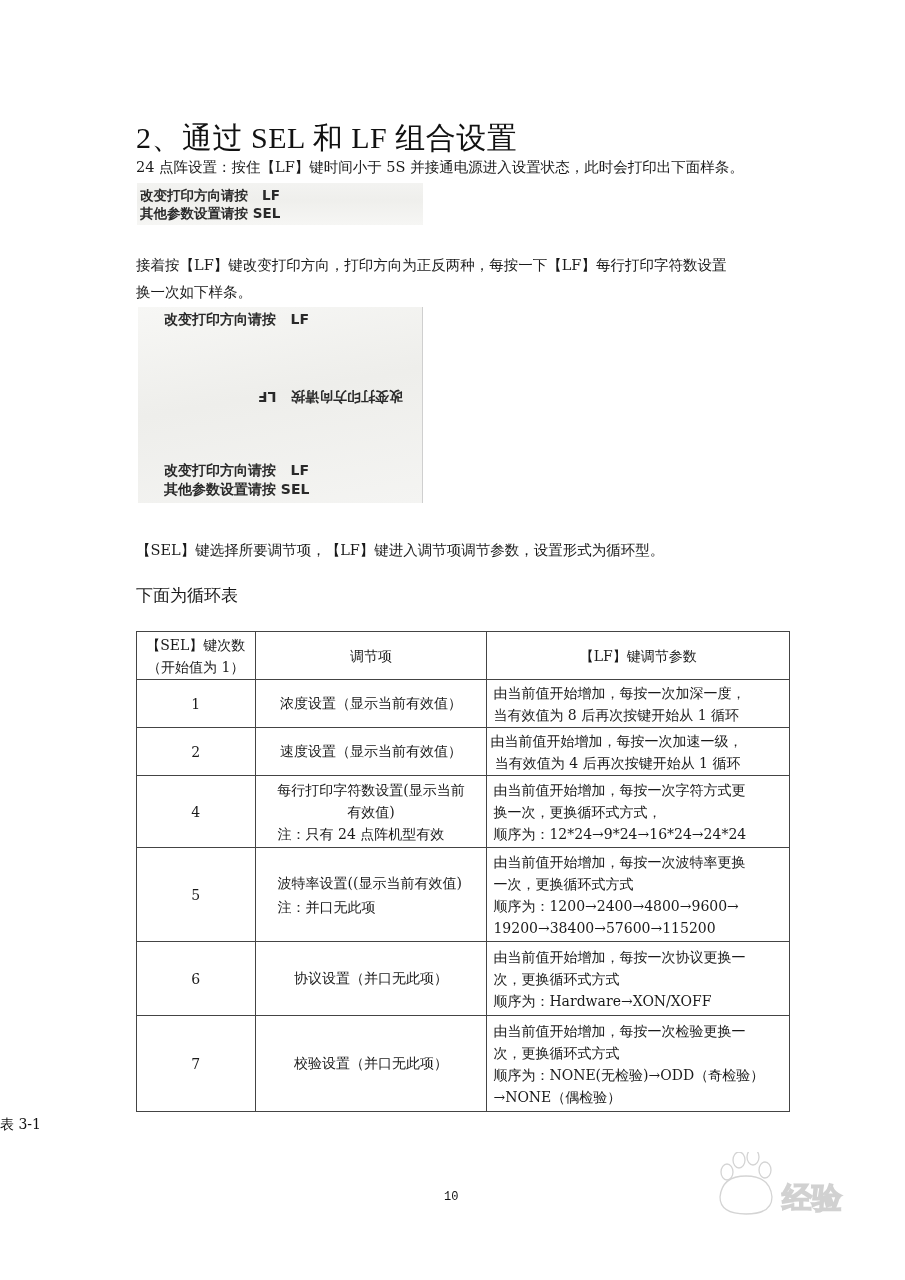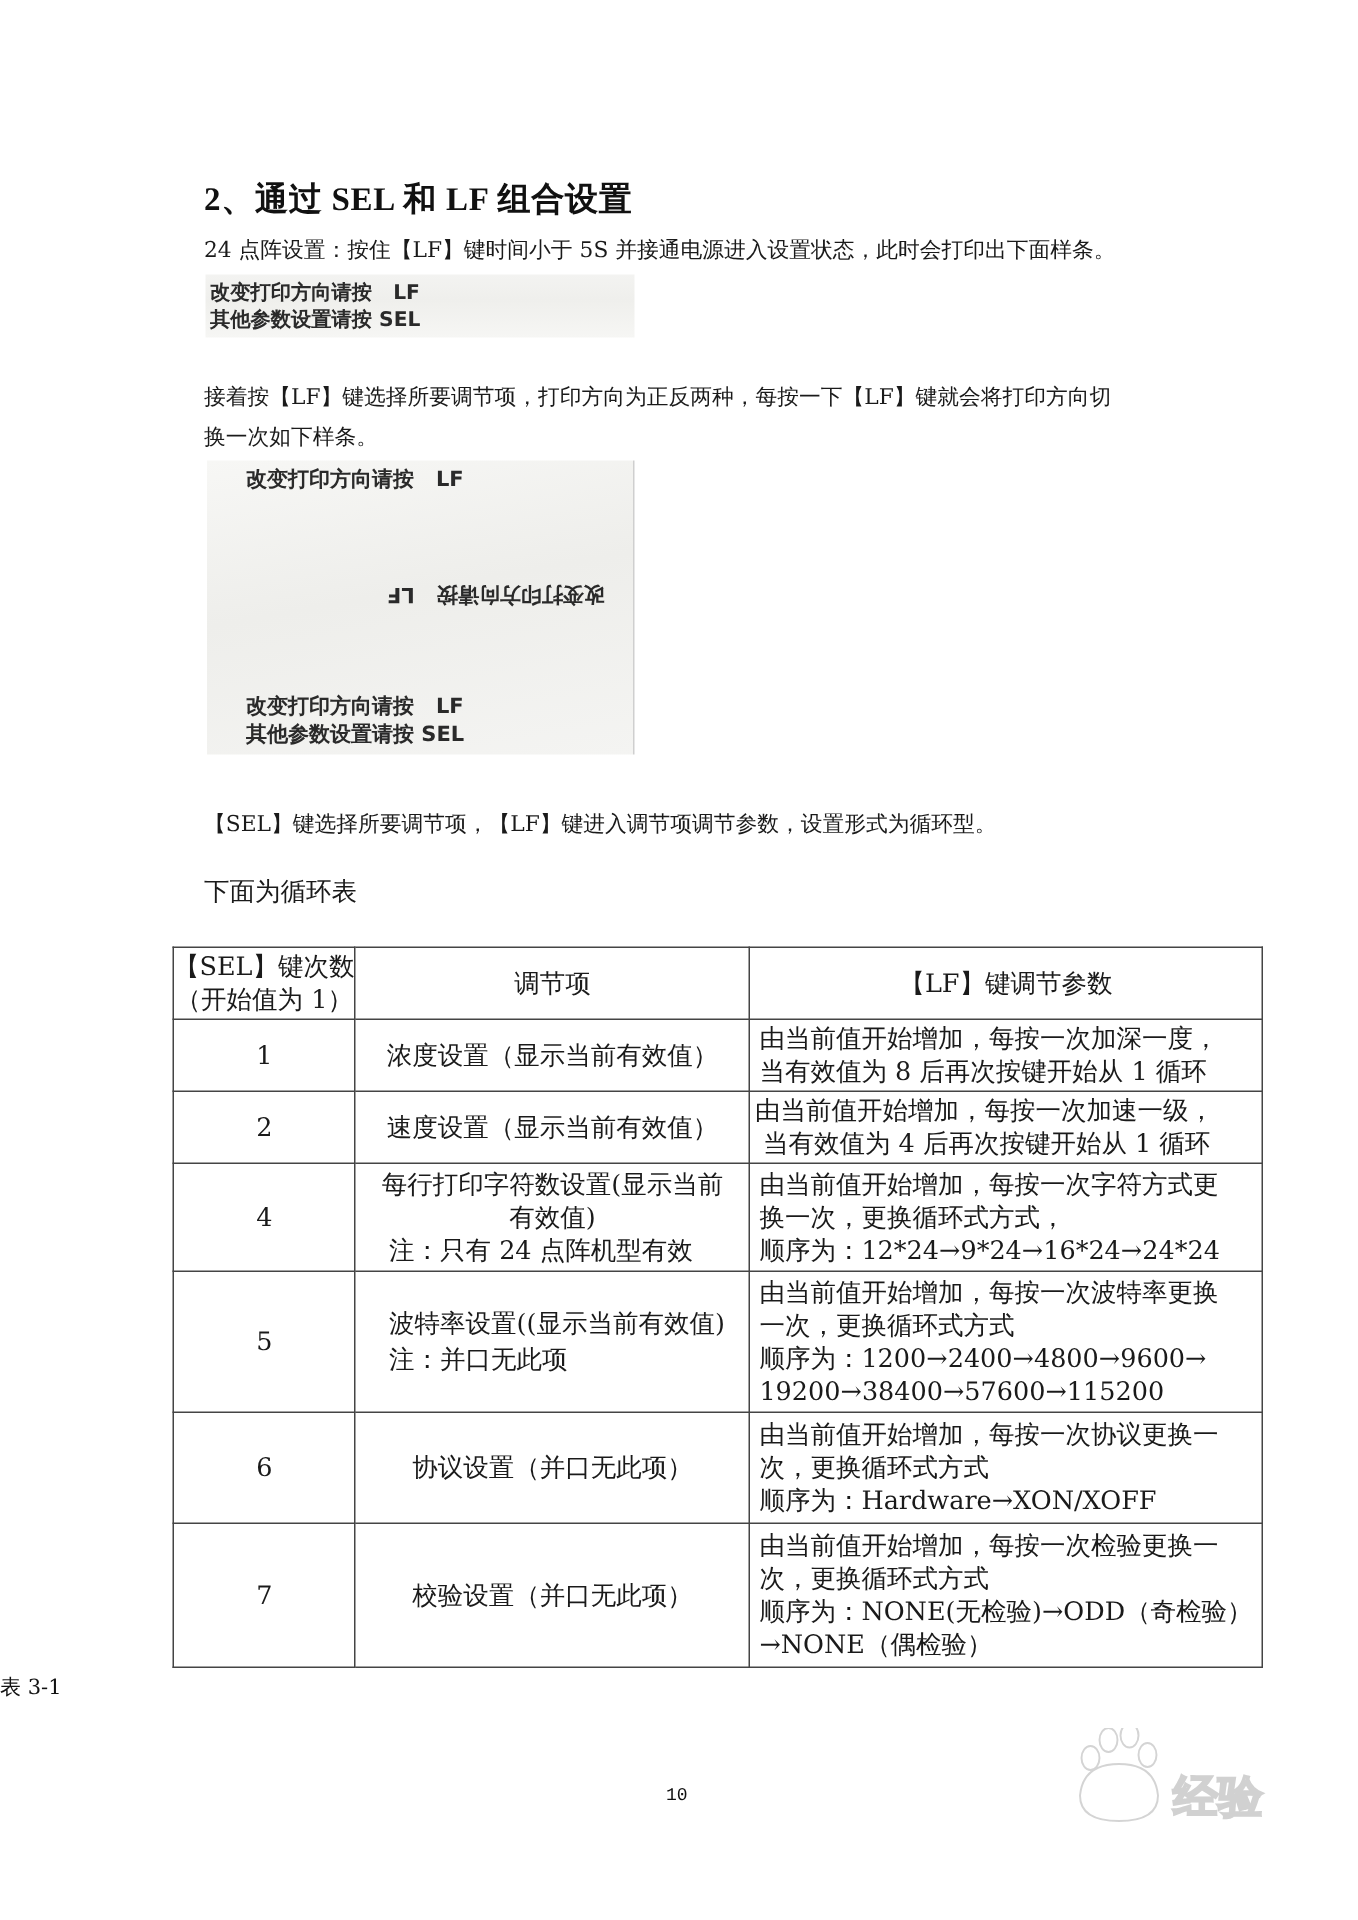--- a/index.html
+++ b/index.html
@@ -1,39 +1,39 @@
 <!DOCTYPE html>
 <html><head>
 <meta charset="utf-8">
 <style>
   * { box-sizing: border-box; margin: 0; padding: 0; }
   html, body { width: 905px; height: 1280px; background: #ffffff; }
   body { position: relative; font-family: "DejaVu Serif", "Liberation Serif", serif; color: #111; overflow: hidden; }
 
   .abs { position: absolute; }
 
-  .section-title { left: 136px; top: 118px; font-family: "Liberation Serif", "DejaVu Serif", serif; font-weight: bold; font-size: 22px; letter-spacing: 0.5px; color: #111; white-space: nowrap; }
+  .section-title { left: 136px; top: 118px; font-family: "Liberation Serif", "DejaVu Serif", serif; font-weight: normal; font-size: 30px; letter-spacing: 0.5px; color: #111; white-space: nowrap; }
 
   .para { font-size: 14.5px; line-height: 27px; color: #1a1a1a; white-space: nowrap; }
   .p1 { left: 136px; top: 154px; }
   .p2 { left: 136px; top: 252px; }
   .p3 { left: 136px; top: 537px; }
   .p4 { left: 136px; top: 582px; font-size: 17px; }
 
   .receipt { background: linear-gradient(180deg, #f3f3f1 0%, #efefec 40%, #f6f6f4 100%); font-family: "DejaVu Sans", "Liberation Sans", sans-serif; font-weight: bold; color: #2a2a2a; font-size: 13.5px; }
   .r1 { left: 137px; top: 183px; width: 286px; height: 42px; padding: 3px 0 0 3px; line-height: 18px; }
   .r2 { left: 138px; top: 307px; width: 285px; height: 196px; border-right: 1px solid #cfcfcf; background: linear-gradient(170deg, #f7f7f5 0%, #eeeeeb 45%, #f4f4f2 100%); }
   .r2 .line { position: absolute; white-space: pre; font-size: 14px; }
   .r2 .l1 { left: 26px; top: 4px; }
   .r2 .l2 { left: 120px; top: 80px; transform: rotate(180deg); }
   .r2 .l3 { left: 0px; top: 155px; }
   .r2 .l4 { left: 0px; top: 174px; }
   .rline { white-space: pre; }
 
-  table.cycle { position: absolute; left: 115px; top: 631px; width: 654px; border-collapse: collapse; font-size: 17px; color: #1a1a1a; }
+  table.cycle { position: absolute; left: 136px; top: 631px; width: 654px; border-collapse: collapse; font-size: 14px; color: #1a1a1a; }
   table.cycle td, table.cycle th { border: 1.3px solid #444; vertical-align: middle; font-weight: normal; }
   table.cycle th { text-align: center; line-height: 22px; }
   .c1 { width: 119px; text-align: center; }
   .c2 { width: 232px; text-align: center; padding: 0 16px; }
   .c3 { width: 303px; text-align: left; padding: 0 6px; line-height: 22px; }
   .c2 .sub { display: block; text-align: left; padding-left: 6px; }
   .ln { display: block; white-space: nowrap; }
   .h-r0 { height: 48px; }
   .h-r1 { height: 48px; }
   .h-r2 { height: 48px; }
@@ -58,21 +58,21 @@
 <div class="abs section-title">2、通过 SEL 和 LF 组合设置</div>
 
 <div class="abs para p1">24 点阵设置：按住【LF】键时间小于 5S 并接通电源进入设置状态，此时会打印出下面样条。</div>
 
 <div class="abs receipt r1">
   <div class="rline">改变打印方向请按   LF</div>
   <div class="rline">其他参数设置请按 SEL</div>
 </div>
 
 <div class="abs para p2">
-  <div>接着按【LF】键选择所要调节项，打印方向为正反两种，每按一下【LF】键就会将打印方向切</div>
+  <div>接着按【LF】键改变打印方向，打印方向为正反两种，每按一下【LF】每行打印字符数设置</div>
   <div>换一次如下样条。</div>
 </div>
 
 <div class="abs receipt r2">
   <div class="line l1">改变打印方向请按   LF</div>
   <div class="line l2">改变打印方向请按   LF</div>
   <div class="line l3" style="left:26px">改变打印方向请按   LF</div>
   <div class="line l4" style="left:26px">其他参数设置请按 SEL</div>
 </div>
 

